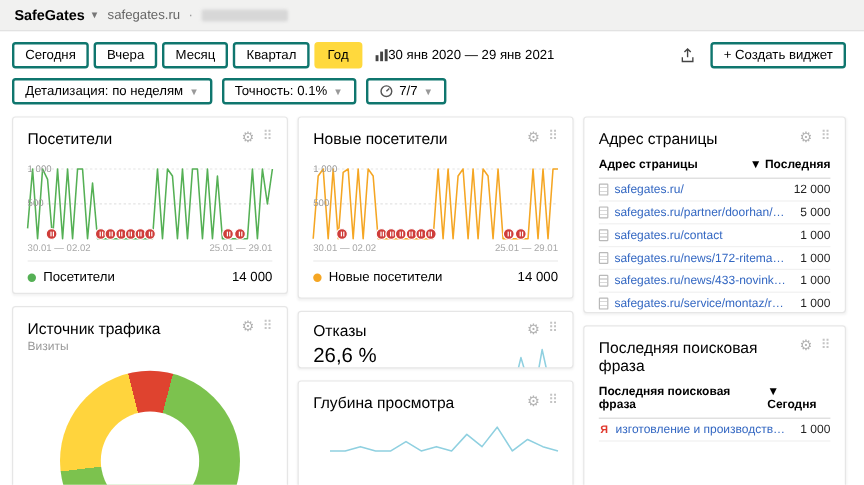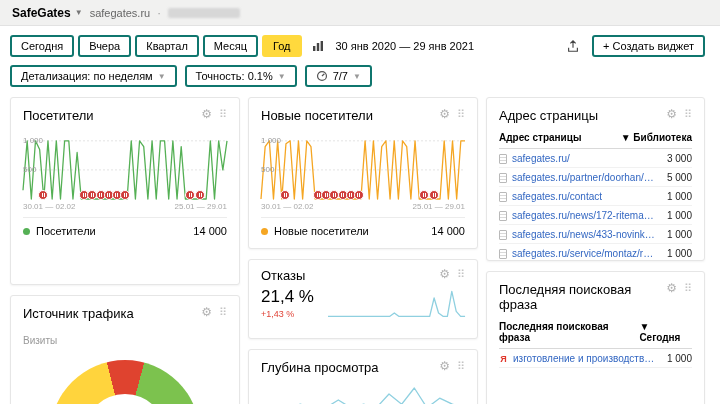--- a/index.html
+++ b/index.html
@@ -15,21 +15,21 @@
   .site{color:#666}
   .sep{color:#999}
   .blurred{width:72px;height:10px;background:#d7d7d7;border-radius:2px;filter:blur(1.2px)}
 
   
   .toolbar{display:flex;align-items:center;gap:10px;padding:9px 15px 0 10px}
   .seg{display:flex;gap:4px}
   .btn{height:22px;padding:0 9px;border:2px solid #0f766e;border-radius:3px;background:#fff;
     font-size:11px;display:inline-flex;align-items:center;gap:5px;cursor:pointer;white-space:nowrap}
   .btn.active,.btn.yellow{background:#ffd93d;border-color:#ffd93d}
-  .daterange{display:flex;align-items:center;gap:12px;font-size:11px;cursor:pointer}
+  .daterange{display:flex;align-items:center;gap:0;font-size:11px;cursor:pointer}
   .spacer{flex:1}
   .iconbtn{border:none;background:none;cursor:pointer;display:flex;align-items:center;padding:2px}
   .filters{display:flex;align-items:center;gap:8px;padding:8px 15px 0 10px}
   .dd-caret{color:#999;font-size:8px}
 
   
   .board{display:flex;gap:8px;align-items:flex-start;padding:10px 15px 0 10px}
   .col{display:flex;flex-direction:column;gap:10px}
   .col1,.col2{width:230px}
   .col3{width:219px}
@@ -51,33 +51,33 @@
   .ldot{width:7px;height:7px;border-radius:50%;margin-right:6px;background:#999}
   .lval{margin-left:auto}
   .pause-marker{position:absolute;bottom:-1px;width:10px;height:10px;transform:translateX(-50%);
     background:#cf3d3a;border:1px solid #fff;border-radius:50%;display:flex;align-items:center;
     justify-content:center;gap:1px;z-index:2;cursor:pointer}
   .pause-marker i{display:block;width:1px;height:4px;background:#fff}
 
   
   .tbl-head{display:flex;font-size:10px;font-weight:700;padding:9px 0 5px;border-bottom:1px solid #d9d9d9}
   .tbl-head .right{margin-left:auto}
-  .trow{display:flex;align-items:flex-end;gap:5px;padding:3.5px 0;border-bottom:1px solid #f1f1f1;font-size:10px}
+  .trow{display:flex;align-items:center;gap:5px;padding:3.5px 0;border-bottom:1px solid #f1f1f1;font-size:10px}
   .trow a{color:#3367c2;text-decoration:none;white-space:nowrap;overflow:hidden;text-overflow:ellipsis;flex:1;min-width:0;cursor:pointer}
   .num{margin-left:auto;color:#222;padding-left:6px}
   .favicon{width:8px;height:10px;border:1px solid #b9b9b9;border-radius:1px;flex:0 0 auto;
     background:repeating-linear-gradient(#fff 0 2px,#d9d9d9 2px 3px)}
   .ya-icon{color:#e0362b;font-weight:700;font-size:9px;flex:0 0 auto;width:9px;text-align:center}
 
   
   .b-body{display:flex;align-items:center;margin-top:4px}
   .bignum{font-size:17px;font-weight:400}
   .delta{font-size:9px;color:#e04438;margin-top:2px}
   .spark{flex:1;height:30px;margin-left:14px;position:relative}
-  .subtitle{font-size:10px;color:#999;margin-top:14px}
+  .subtitle{font-size:10px;color:#999;margin-top:3px}
 
   
   .donut{width:150px;height:150px;border-radius:50%;margin:14px auto 0;position:relative;cursor:pointer}
   .donut::after{content:"";position:absolute;inset:34px;background:#fff;border-radius:50%}
 </style>
 </head>
 <body>
 
 <div class="page">
 
@@ -88,22 +88,22 @@
     </div>
     <span class="site">safegates.ru</span>
     <span class="sep">·</span>
     <span class="blurred"></span>
   </header>
 
   <div class="toolbar">
     <div class="seg">
       <div class="btn">Сегодня</div>
       <div class="btn">Вчера</div>
+      <div class="btn">Месяц</div>
       <div class="btn">Квартал</div>
-      <div class="btn">Месяц</div>
       <div class="btn active">Год</div>
     </div>
     <div class="daterange">
       <svg width="12" height="12" viewBox="0 0 12 12">
         <rect x="1" y="6" width="2.4" height="5" fill="#444"></rect>
         <rect x="4.8" y="3" width="2.4" height="8" fill="#444"></rect>
         <rect x="8.6" y="1" width="2.4" height="10" fill="#444"></rect>
       </svg>
       <span>30 янв 2020 — 29 янв 2021</span>
     </div>
@@ -132,21 +132,21 @@
       </svg>
       <span>7/7</span>
       <span class="dd-caret">▼</span>
     </div>
   </div>
 
   <div class="board">
 
     <div class="col col1">
 
-      <section class="card" style="height:188px">
+      <section class="card" style="height:148px">
         <div class="card-head">
           <h3 class="card-title">Посетители</h3>
           <div class="card-icons">
             <span class="gear">⚙</span>
             <span class="drag">⠿</span>
           </div>
         </div>
         <div class="chart-wrap">
           <span class="ytick" style="top:9%">1 000</span>
           <span class="ytick" style="top:55%">500</span>
@@ -280,31 +280,31 @@
           <span>30.01 — 02.02</span>
           <span>25.01 — 29.01</span>
         </div>
         <div class="legend">
           <span class="ldot" style="background: rgb(245, 166, 35);"></span>
           <span>Новые посетители</span>
           <span class="lval">14 000</span>
         </div>
       </section>
 
-      <section class="card" style="height:80px;padding-top:8px">
+      <section class="card" style="height:48px;padding-top:8px">
         <div class="card-head">
           <h3 class="card-title">Отказы</h3>
           <div class="card-icons">
             <span class="gear">⚙</span>
             <span class="drag">⠿</span>
           </div>
         </div>
         <div class="b-body">
           <div>
-            <div class="bignum">21,4 %</div>
+            <div class="bignum">26,6 %</div>
             <div class="delta">+1,43 %</div>
           </div>
           <div class="spark">
               <svg viewBox="0 0 100 40" preserveAspectRatio="none">
                 <polyline points="0.00,37.78 3.23,37.78 6.45,37.78 9.68,37.78 12.90,37.78 16.13,37.78 19.35,37.78 22.58,37.78 25.81,37.78 29.03,37.78 32.26,37.78 35.48,37.78 38.71,37.78 41.94,37.78 45.16,37.78 48.39,33.33 51.61,37.78 54.84,37.78 58.06,37.78 61.29,37.78 64.52,37.78 67.74,37.78 70.97,37.78 74.19,37.78 77.42,13.33 80.65,33.33 83.87,37.78 87.10,37.78 90.32,4.44 93.55,31.11 96.77,37.78 100.00,37.78" fill="none" stroke="#8fd0e0" stroke-width="1.3" stroke-linejoin="round" vector-effect="non-scaling-stroke"></polyline>
               </svg>
             </div>
         </div>
       </section>
 
@@ -333,26 +333,26 @@
       <section class="card" style="height:164px">
         <div class="card-head">
           <h3 class="card-title">Адрес страницы</h3>
           <div class="card-icons">
             <span class="gear">⚙</span>
             <span class="drag">⠿</span>
           </div>
         </div>
         <div class="tbl-head">
           <span>Адрес страницы</span>
-          <span class="right">▼ Библиотека</span>
+          <span class="right">▼ Последняя</span>
         </div>
         <div class="trow">
           <span class="favicon"></span>
           <a>safegates.ru/</a>
-          <span class="num">3 000</span>
+          <span class="num">12 000</span>
         </div>
         <div class="trow">
           <span class="favicon"></span>
           <a>safegates.ru/partner/doorhan/124-so…</a>
           <span class="num">5 000</span>
         </div>
         <div class="trow">
           <span class="favicon"></span>
           <a>safegates.ru/contact</a>
           <span class="num">1 000</span>

